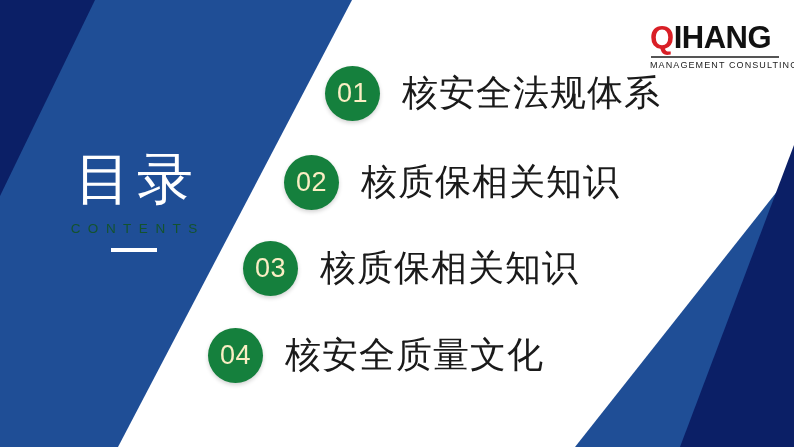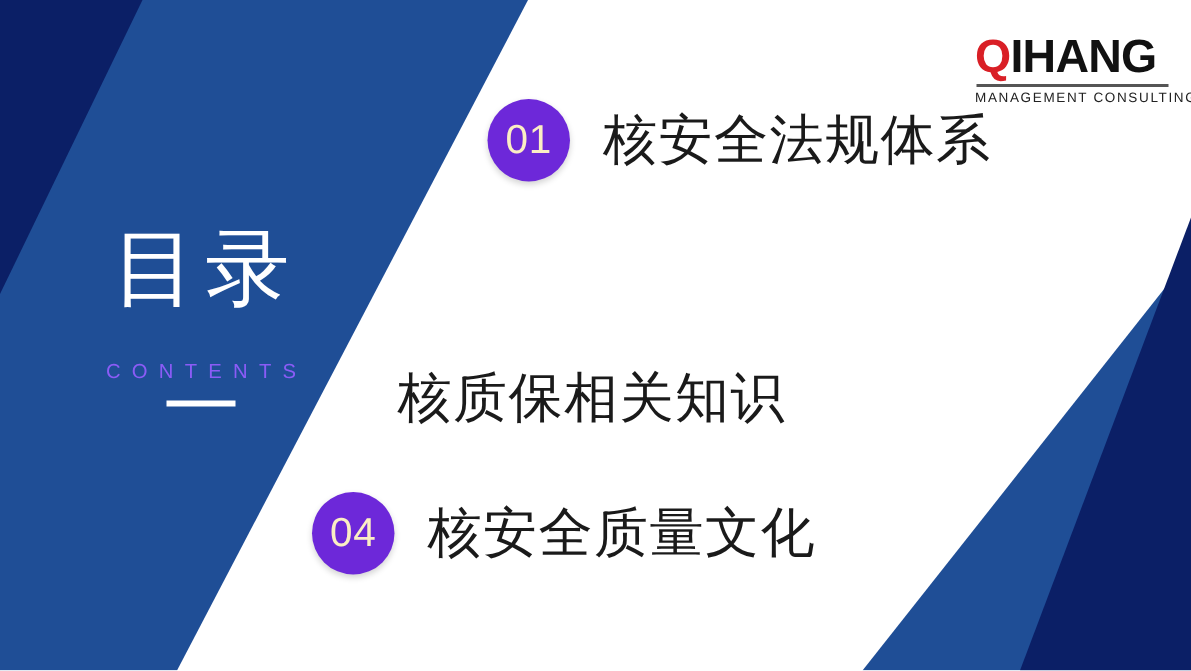--- a/index.html
+++ b/index.html
@@ -39,23 +39,23 @@
   .contents-cn {
     font-size: 56px;
     line-height: 1.0;
     color: #ffffff;
     letter-spacing: 6px;
     font-weight: 400;
     font-family: Liberation Mono, monospace;
     text-indent: 6px;
   }
   .contents-en {
-    margin-top: 29px;
+    margin-top: 10px;
     font-size: 13.5px;
-    color: #8b5cf6;
+    color: #14532d;
     letter-spacing: 7.5px;
     text-indent: 7.5px;
     font-weight: 400;
   }
   .contents-rule {
     margin: 12px auto 0 auto;
     width: 46px;
     height: 4px;
     background: #ffffff;
   }
@@ -64,21 +64,21 @@
   .agenda-item {
     position: absolute;
     display: flex;
     align-items: center;
     z-index: 7;
   }
   .num-circle {
     width: 55px;
     height: 55px;
     border-radius: 50%;
-    background: #6d28d9;
+    background: #15803d;
     display: flex;
     align-items: center;
     justify-content: center;
     flex: 0 0 auto;
     box-shadow: 0 2px 4px rgba(0,0,0,0.18);
   }
   .num-circle span {
     color: #fbeec4;
     font-size: 27px;
     font-weight: 400;
@@ -157,22 +157,31 @@
     <div class="contents-rule"></div>
   </div>
 
   <div class="agenda-item" id="item-0">
     <div class="num-circle">
       <span>01</span>
     </div>
     <div class="agenda-label">核安全法规体系</div>
   </div>
 
+  <div class="agenda-item" id="item-1">
+    <div class="num-circle">
+      <span>02</span>
+    </div>
+    <div class="agenda-label">核质保相关知识</div>
+  </div>
 
   <div class="agenda-item" id="item-2">
+    <div class="num-circle">
+      <span>03</span>
+    </div>
     <div class="agenda-label">核质保相关知识</div>
   </div>
 
   <div class="agenda-item" id="item-3">
     <div class="num-circle">
       <span>04</span>
     </div>
     <div class="agenda-label">核安全质量文化</div>
   </div>
 

